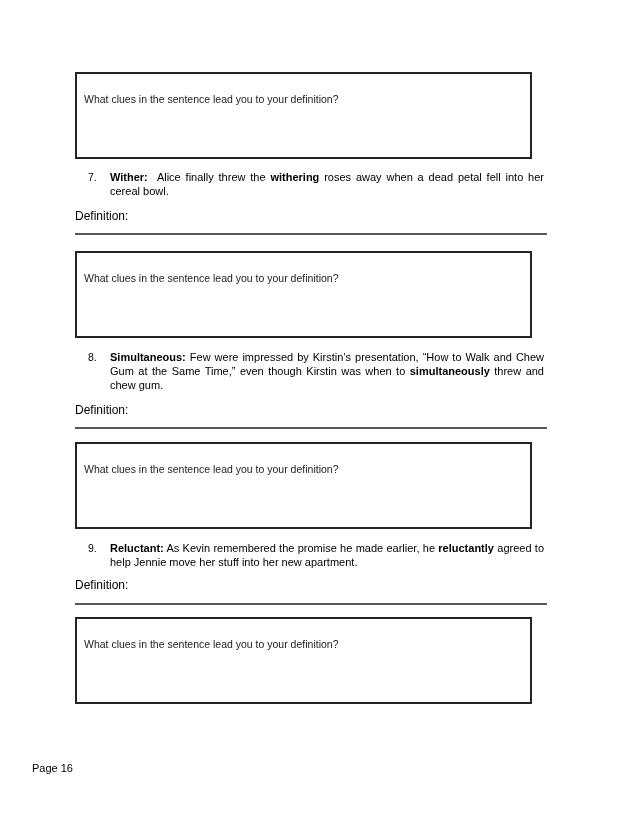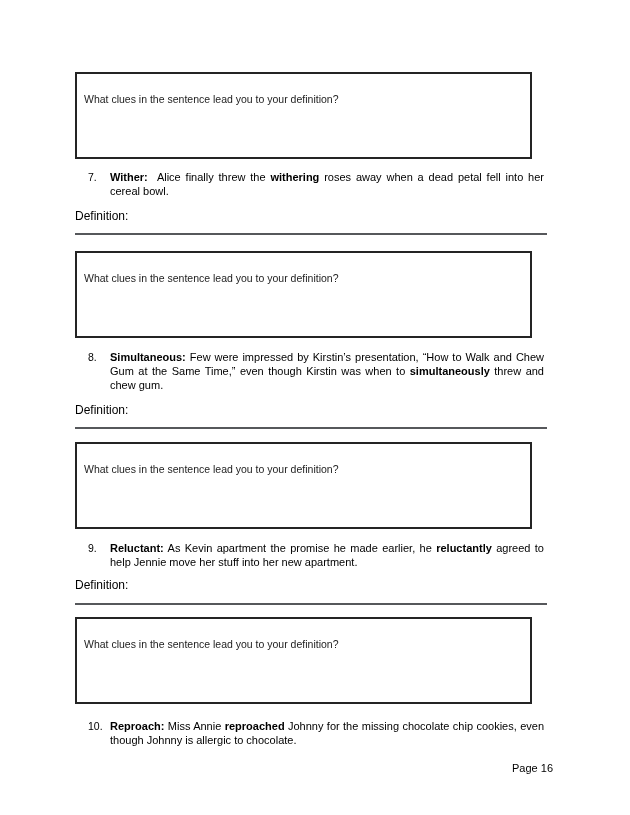--- a/index.html
+++ b/index.html
@@ -48,23 +48,23 @@
   .def-line {
     margin-left:75px;
     width:472px; height:0;
     border-top:2px solid #56585b;
   }
 
   .page-footer {
     position:absolute;
     top:762px; left:0;
     width:553px;
-    text-align:right;
     font-size:11px;
     line-height:13px;
+    padding-left:32px;
   }
 
   .mt10{margin-top:10px}.mt11{margin-top:11px}.mt12{margin-top:12px}
   .mt13{margin-top:13px}.mt15{margin-top:15px}.mt16{margin-top:16px}
 </style>
 </head>
 <body>
 
 <div class="page">
   <div class="content">
@@ -90,30 +90,26 @@
     </div>
     <p class="def-label mt12">Definition:</p>
     <div class="def-line mt10"></div>
 
     <div class="clues-box mt13">
       <p class="clues-text">What clues in the sentence lead you to your definition?</p>
     </div>
 
     <div class="item mt12">
       <span class="item-num">9.</span>
-      <p class="item-text"><b>Reluctant:</b><span> As Kevin apartment the promise he made earlier, he </span><b>reluctantly</b><span> agreed to help Jennie move her stuff into her new apartment.</span></p>
+      <p class="item-text"><b>Reluctant:</b><span> As Kevin remembered the promise he made earlier, he </span><b>reluctantly</b><span> agreed to help Jennie move her stuff into her new apartment.</span></p>
     </div>
     <p class="def-label mt10">Definition:</p>
     <div class="def-line mt11"></div>
 
     <div class="clues-box mt12">
       <p class="clues-text">What clues in the sentence lead you to your definition?</p>
     </div>
 
-    <div class="item mt15">
-      <span class="item-num">10.</span>
-      <p class="item-text"><b>Reproach:</b><span> Miss Annie </span><b>reproached</b><span> Johnny for the missing chocolate chip cookies, even though Johnny is allergic to chocolate.</span></p>
-    </div>
 
   </div>
 
   <div class="page-footer">Page 16</div>
 </div>
 
 </body></html>

